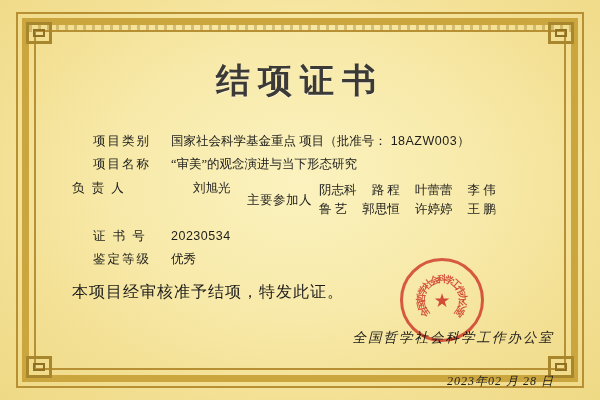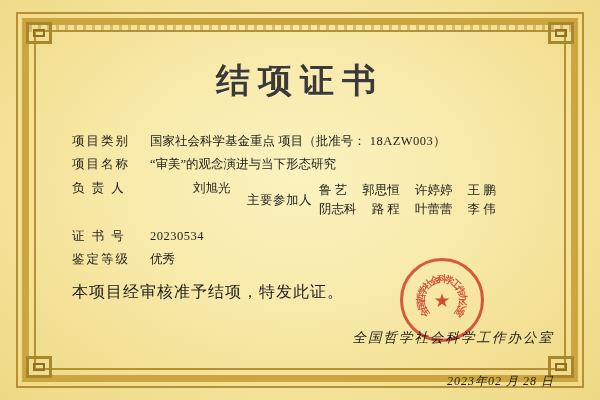--- a/index.html
+++ b/index.html
@@ -106,34 +106,35 @@
     padding-left: 26px;
     font-size: 12.5px;
     color: #1d1d1b;
     line-height: 1.15;
   }
 
   .row {
     display: flex;
     align-items: center;
     margin-bottom: 9px;
+    margin-left: 21px;
   }
   .label {
     width: 78px;
     flex: 0 0 78px;
     letter-spacing: 2px;
     font-size: 12.5px;
     color: #1d1d1b;
   }
   .value {
     font-size: 12.5px;
     color: #1d1d1b;
   }
   .value.num {
-    font-family: Liberation Serif, serif;
+    font-family: Liberation Sans, sans-serif;
     letter-spacing: 0.5px;
   }
 
   .row-participants {
     display: flex;
     align-items: flex-start;
     margin-bottom: 9px;
   }
   .left-col {
     display: flex;
@@ -265,30 +266,30 @@
 
       <div class="row-participants">
         <div class="left-col">
           <div class="label">负 责 人</div>
           <div class="value">刘旭光</div>
         </div>
         <div class="right-col">
           <div class="right-label">主要参加人</div>
           <div class="names">
             <div>
+              <span>阴志科</span>
+              <span>路 程</span>
+              <span>叶蕾蕾</span>
+              <span>李 伟</span>
+            </div>
+            <div>
               <span>鲁 艺</span>
               <span>郭思恒</span>
               <span>许婷婷</span>
               <span>王 鹏</span>
-            </div>
-            <div>
-              <span>阴志科</span>
-              <span>路 程</span>
-              <span>叶蕾蕾</span>
-              <span>李 伟</span>
             </div>
           </div>
         </div>
       </div>
 
       <div class="row">
         <div class="label">证 书 号</div>
         <div class="value num">20230534</div>
       </div>
 

